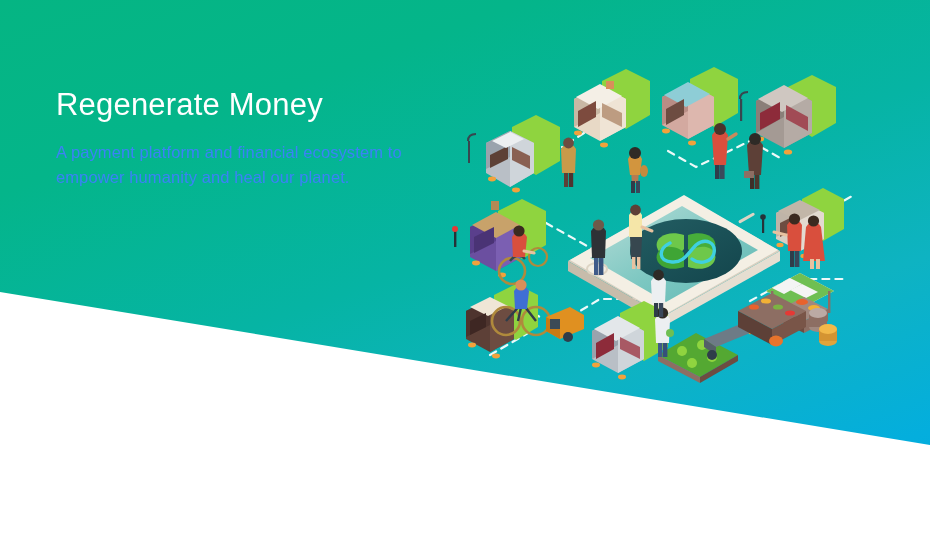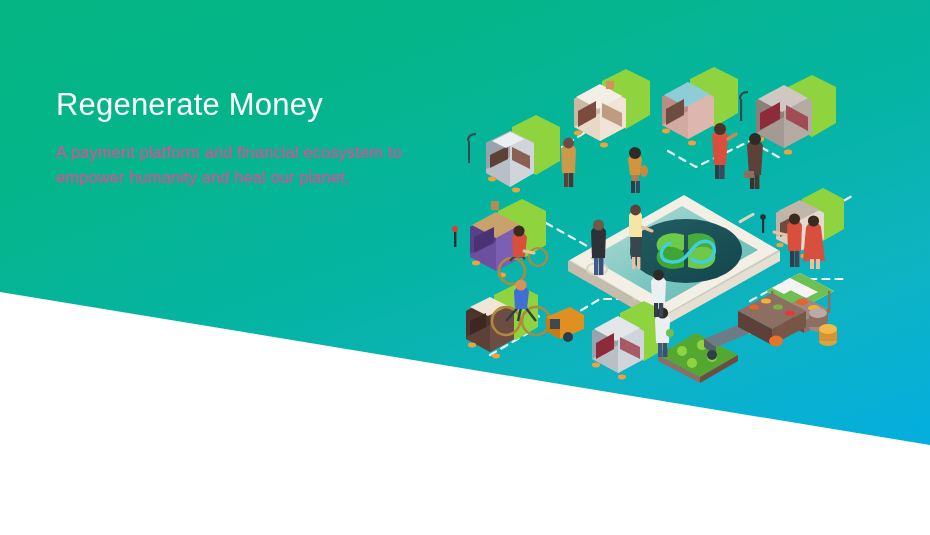--- a/index.html
+++ b/index.html
@@ -35,21 +35,21 @@
   #headline {
     color: #ffffff;
     font-size: 31px;
     font-weight: 400;
     letter-spacing: .2px;
     line-height: 1.1;
     white-space: nowrap;
   }
   #subhead {
     margin-top: 18px;
-    color: #ec4899;
+    color: #3b82f6;
     font-size: 16.5px;
     font-weight: 400;
     line-height: 1.5;
     letter-spacing: .1px;
     max-width: 392px;
   }
 
   
   #illustration {
     position: absolute;

